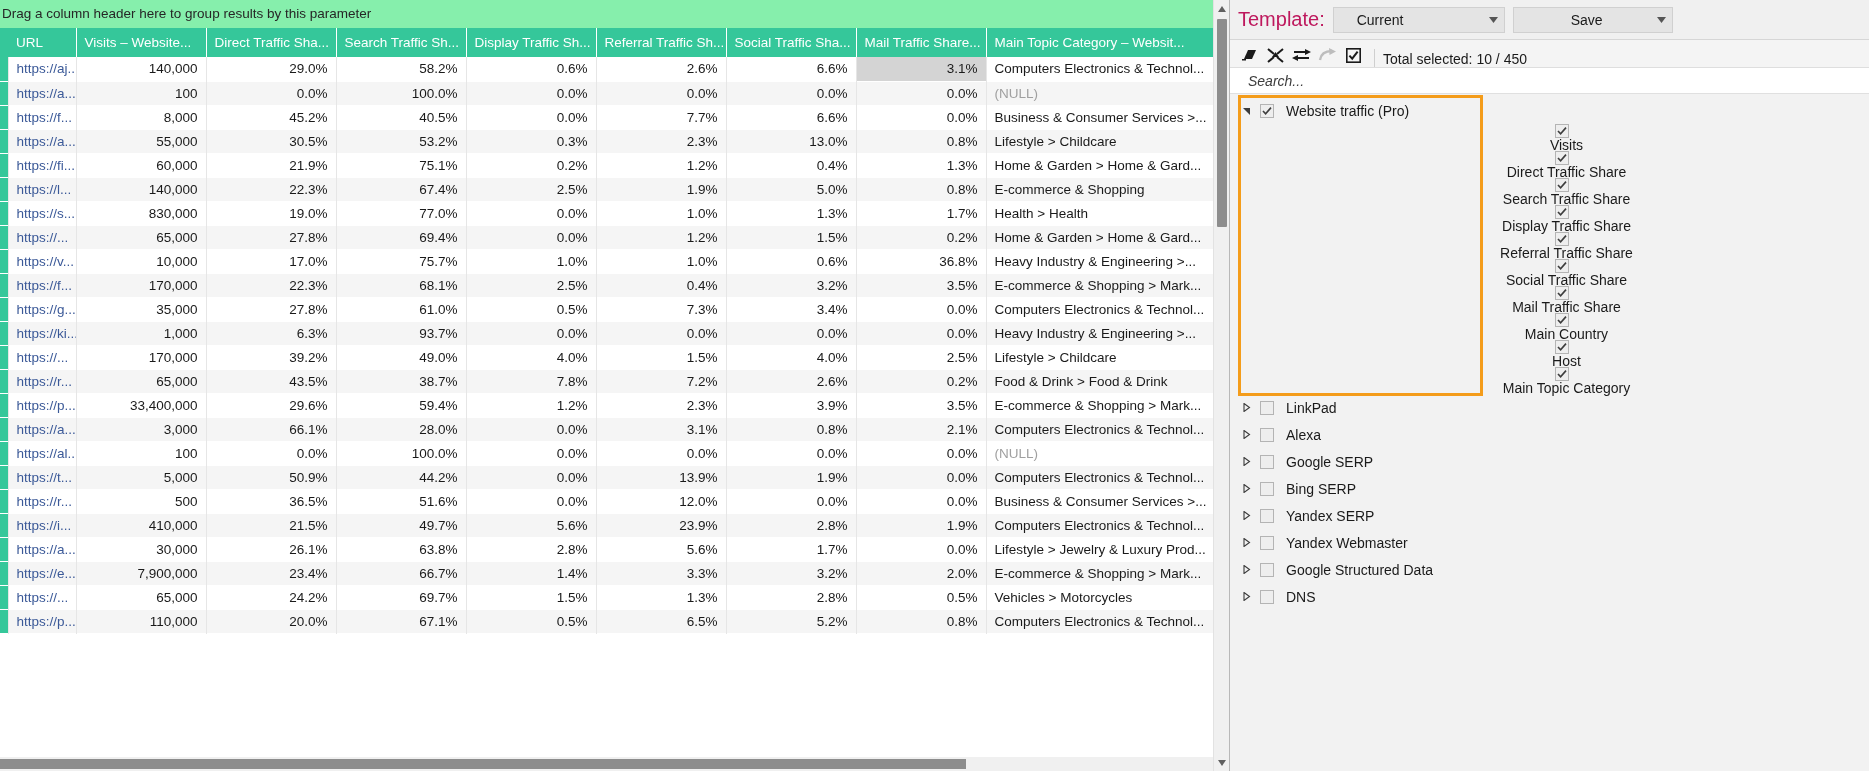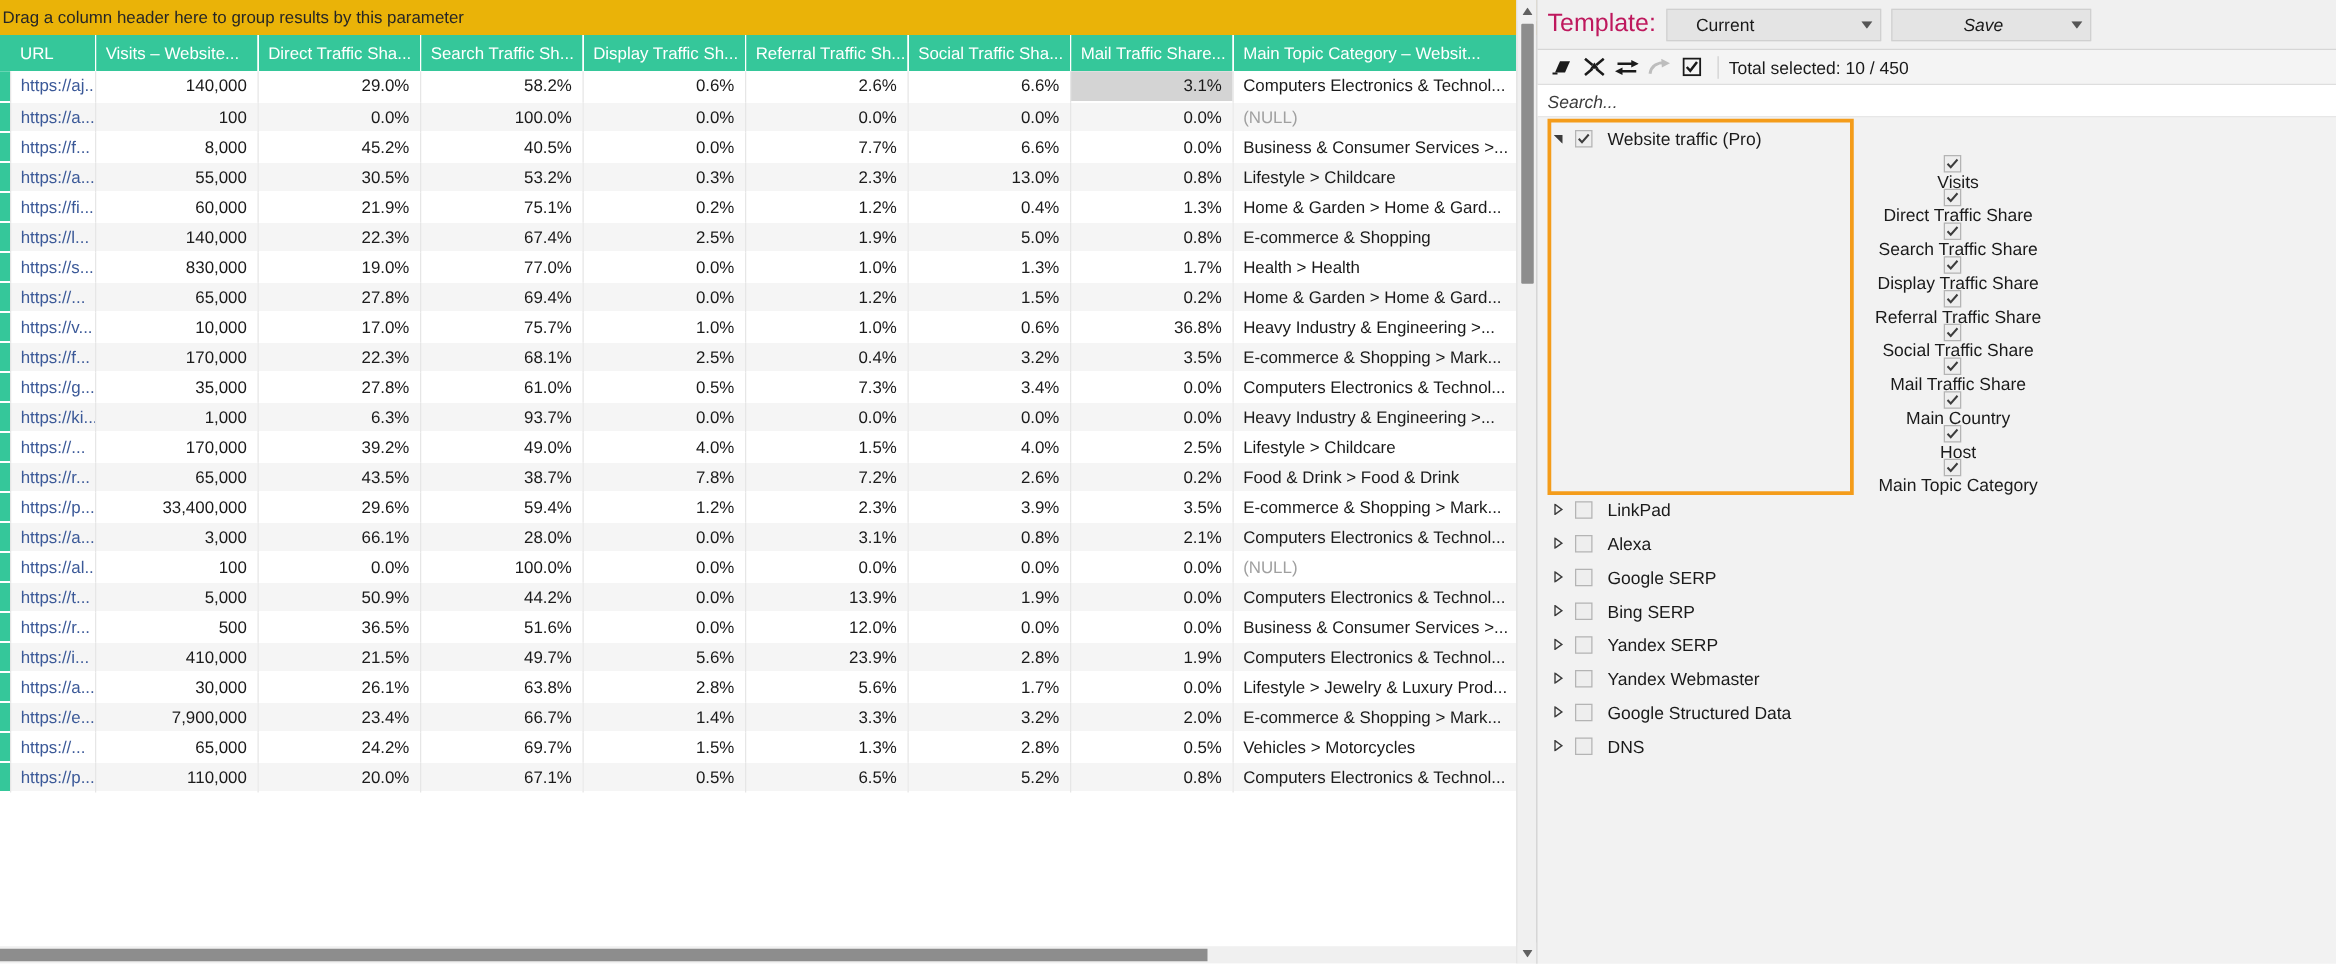--- a/index.html
+++ b/index.html
@@ -32,21 +32,21 @@
     display: flex;
     flex-direction: column;
     overflow: hidden;
   }
   #group-panel {
     height: 28px;
     line-height: 28px;
     padding-left: 2px;
     font-size: 13.5px;
     color: #262626;
-    background: #eab308;
+    background: #86efac;
     white-space: nowrap;
     overflow: hidden;
   }
   #grid-scroll-wrap {
     position: relative;
     flex: 1 1 auto;
     overflow: hidden;
   }
   table.grid {
     border-collapse: collapse;
@@ -170,29 +170,28 @@
   .combo .caret {
     width: 20px; height: 100%;
     display: flex; align-items: center; justify-content: center;
     color: #555;
   }
   .caret svg { display: block; }
   #tmpl-combo { width: 172px; padding-left: 17px; }
   #save-btn {
     width: 160px;
     justify-content: center;
-    font-style: italic;
   }
   #save-btn .cval { flex: 0 0 auto; text-align: center; padding-right: 18px; }
   #save-btn .caret { position: absolute; right: 0; top: 0; }
 
   #tool-bar {
     height: 28px;
     display: flex;
-    align-items: center;
+    align-items: flex-end;
     gap: 0px;
     padding: 0 6px;
     background: #f4f4f4;
     border-bottom: 1px solid #dedede;
   }
   .tbtn {
     width: 26px; height: 24px;
     display: flex; align-items: center; justify-content: center;
     color: #1a1a1a;
   }
@@ -203,21 +202,21 @@
     margin: 0 8px;
   }
   #total-selected {
     font-size: 14px;
     color: #1a1a1a;
     white-space: nowrap;
   }
   #search-row {
     height: 26px;
     display: flex; align-items: center;
-    padding: 0 6px;
+    padding: 0 16px;
     background: #ffffff;
     border-bottom: 1px solid #e0e0e0;
   }
   #search-input {
     border: none; outline: none;
     width: 100%;
     font-family: "Liberation Sans", sans-serif;
     font-size: 14px;
     font-style: italic;
     color: #3d3d3d;

